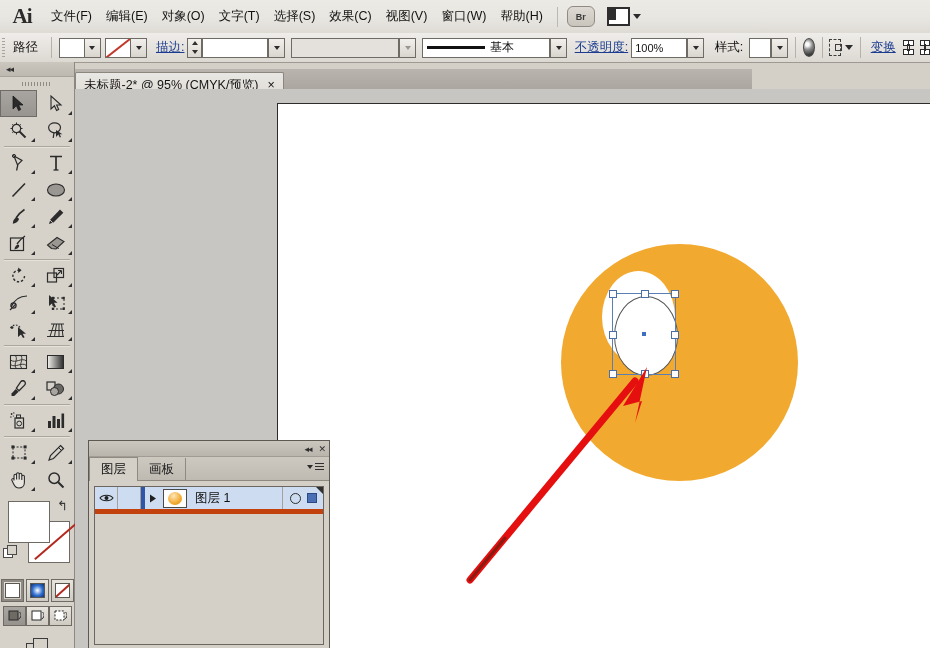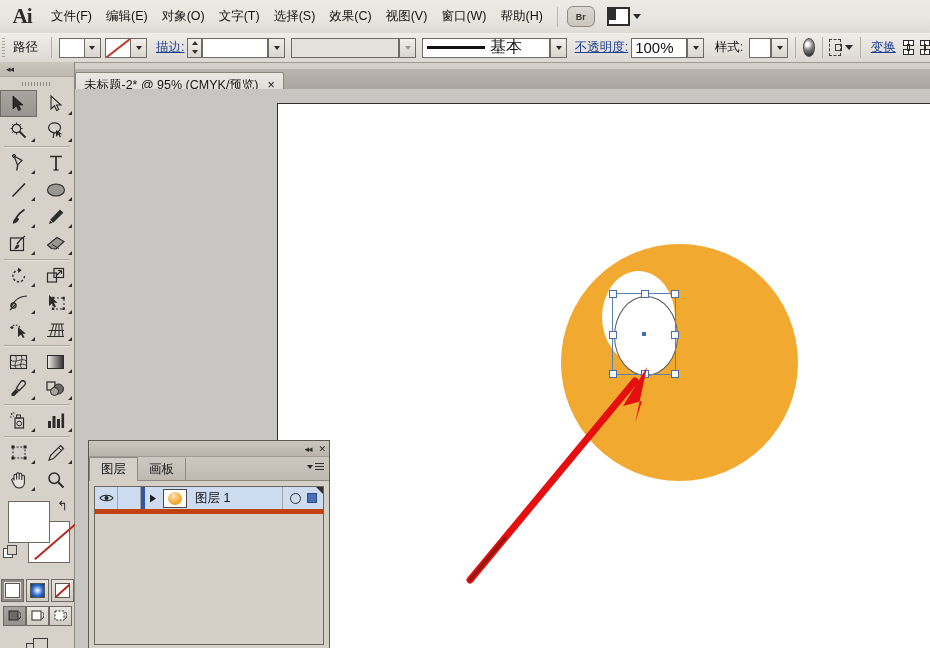--- a/index.html
+++ b/index.html
@@ -68,32 +68,32 @@
   }
   .mini-drop .caret{border-left-width:3px;border-right-width:3px;border-top-width:4px;}
   .spin{
     width:13px;height:18px;border:1px solid #6e6a64;background:linear-gradient(to bottom,#f4f2ee,#dcd8d1);
     display:flex;flex-direction:column;align-items:center;justify-content:space-around;
   }
   .spin u{width:0;height:0;border-left:3px solid transparent;border-right:3px solid transparent;border-bottom:4px solid #33312e;}
   .spin d{width:0;height:0;border-left:3px solid transparent;border-right:3px solid transparent;border-top:4px solid #33312e;}
   .field{
     height:18px;border:1px solid #6e6a64;background:#fff;
-    display:flex;align-items:center;font-size:15px;color:#111;padding:0 3px;
+    display:flex;align-items:center;font-size:11px;color:#111;padding:0 3px;
   }
   .field.gray{background:#e4e1dc;}
   .combo{display:flex;align-items:center;}
   .combo .mini-drop{border-left:1px solid #6e6a64;}
 
   .brush-field{
     width:118px;height:18px;border:1px solid #6e6a64;background:#fff;
     display:flex;align-items:center;gap:5px;padding:0 4px;
   }
   .brush-line{flex:0 0 58px;height:3px;background:#111;}
-  .brush-txt{font-size:16px;color:#111;}
+  .brush-txt{font-size:12px;color:#111;}
 
   .style-sw{width:20px;height:18px;border:1px solid #6e6a64;background:#fff;}
 
   .globe{
     width:17px;height:17px;border-radius:50%;
     background:radial-gradient(circle at 34% 32%,#fbfbfb 0 12%,#8e8e8e 38%,#3a3a3a 78%);
     border:1px solid #4a4a4a;
   }
   .dash-ico{
     width:17px;height:15px;border:1px dashed #3d3d3d;position:relative;
@@ -104,21 +104,21 @@
   }
   .align-ico b{position:absolute;width:4px;height:4px;border:1px solid #2b2b2b;background:#fff;}
   .align-ico b:nth-child(1){left:0;top:0}
   .align-ico b:nth-child(2){right:0;top:0}
   .align-ico b:nth-child(3){left:0;bottom:0}
   .align-ico b:nth-child(4){right:0;bottom:0}
   .align-ico i{position:absolute;left:4px;top:4px;right:4px;bottom:4px;border:1px solid #2b2b2b;}
 
   
   .tabbar{
-    position:absolute;left:0;top:69px;width:930px;height:27px;
+    position:absolute;left:0;top:69px;width:752px;height:27px;
     background:linear-gradient(to bottom,#b9b5ae,#a6a29b);
     border-bottom:1px solid #7e7a74;
   }
   .doc-tab{
     position:absolute;left:75px;top:3px;height:24px;
     background:linear-gradient(to bottom,#e9e7e3,#dfdcd6);
     border:1px solid #8b877f;border-bottom:none;
     border-radius:2px 2px 0 0;
     display:flex;align-items:center;padding:0 8px;gap:9px;
   }

